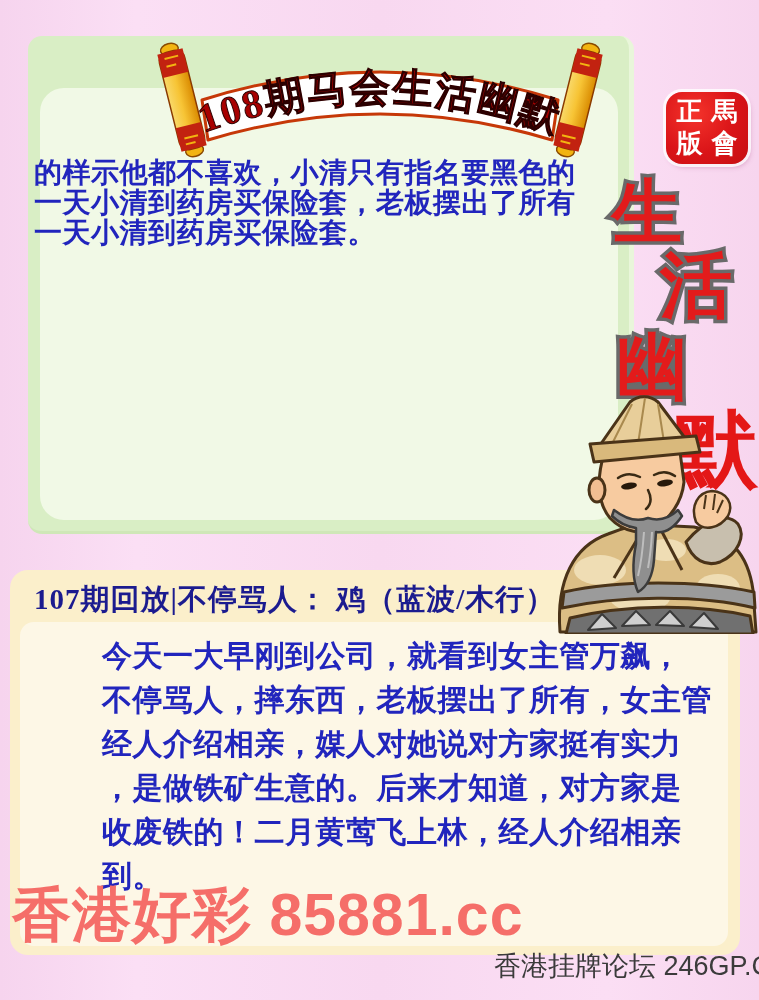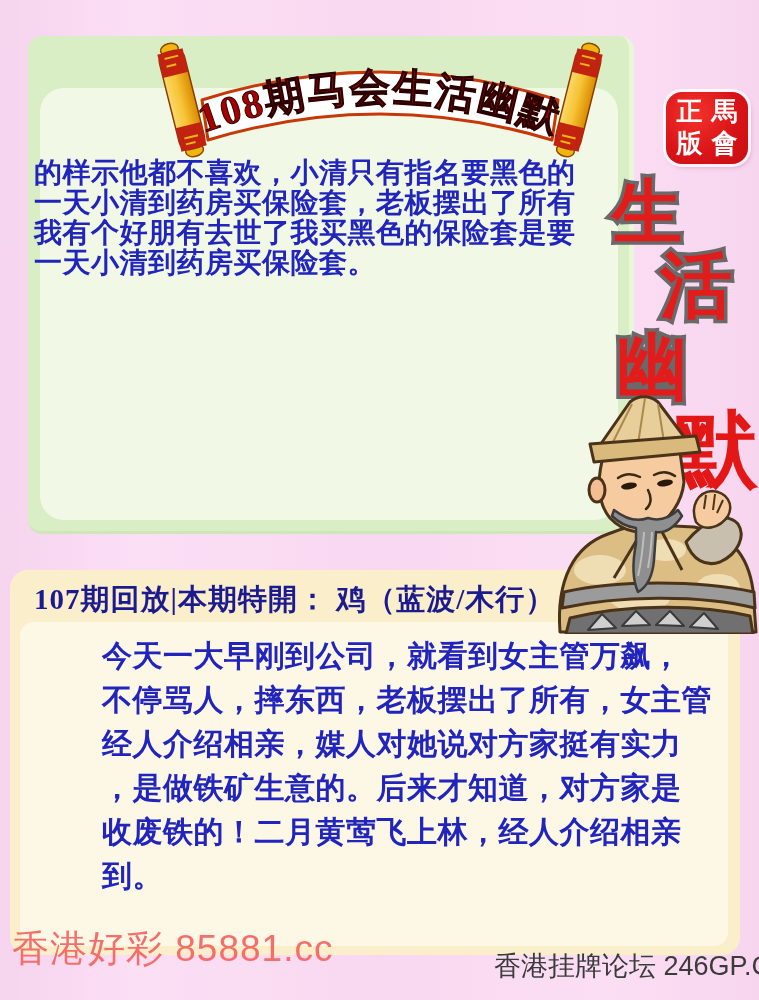--- a/index.html
+++ b/index.html
@@ -75,42 +75,41 @@
   }
   .bottom-joke {
     left:20px; top:634px; width:747px; z-index:3;
     color:#2125bd; font-size:30px; font-weight:700;
     line-height:44px; letter-spacing:0.5px;
     padding-left:82px; white-space:nowrap;
   }
 
   
   .footer-site {
-    left:12px; top:924px; z-index:7;
-    color:#f56e69; font-size:37px; font-weight:400; letter-spacing:1px;
+    left:12px; top:876px; z-index:7;
+    color:#f56e69; font-size:59px; font-weight:700; letter-spacing:1px;
     font-family:"Liberation Sans","DejaVu Sans",sans-serif; white-space:nowrap;
   }
   .footer-forum {
     left:494px; top:948px; z-index:7;
     color:#3b3b3b; font-size:27px;
     font-family:"Liberation Sans","DejaVu Sans",sans-serif; white-space:nowrap;
   }
 
   .banner-text { font-size:40px; font-weight:700; fill:#a80000; stroke:#2b0000; stroke-width:1; letter-spacing:2px; }
 </style>
 </head>
 <body>
 
 <div class="abs green-panel"></div>
 <div class="abs green-inner"></div>
 
 <div class="abs top-joke">
   <div>的样示他都不喜欢，小清只有指名要黑色的</div>
   <div>一天小清到药房买保险套，老板摆出了所有</div>
-  <div>我有个好朋有去世了我买黑色的保险套是要</div>
   <div>一天小清到药房买保险套。</div>
 </div>
 
 <svg class="abs banner" viewBox="0 0 460 120">
   <defs>
     <linearGradient id="gold" x1="0" y1="0" x2="1" y2="0">
       <stop offset="0" stop-color="#f9d96a"></stop>
       <stop offset="0.45" stop-color="#f7c435"></stop>
       <stop offset="1" stop-color="#d98a00"></stop>
     </linearGradient>
@@ -186,21 +185,21 @@
   </g>
   <ellipse cx="81" cy="94" rx="8" ry="3.4" fill="#27190b" transform="rotate(-8 81 94)"></ellipse>
   <ellipse cx="117" cy="91" rx="8" ry="3.4" fill="#27190b" transform="rotate(-8 117 91)"></ellipse>
   <path d="M66,118 Q84,132 100,126 Q116,131 130,118 L134,124 Q122,142 108,140 L106,168 Q104,192 90,200 Q82,182 88,152 L88,136 Q74,134 64,124 Z" fill="#8f8f8f" stroke="#3c3c3c" stroke-width="2.5" stroke-linejoin="round"></path>
   <path d="M96,140 Q94,168 90,184 M104,140 Q103,160 100,176" stroke="#bdbdbd" stroke-width="2" fill="none"></path>
   <path d="M148,130 C142,114 150,100 164,99 C179,100 186,112 180,124 C172,136 156,140 148,130 Z" fill="#f7cba0" stroke="#4a3318" stroke-width="2.5"></path>
   <path d="M158,103 L156,117 M167,102 L165,118 M175,108 L169,121" stroke="#4a3318" stroke-width="2" fill="none"></path>
 </svg>
 
 <div class="abs cream-panel"></div>
-<div class="abs cream-header">107期回放|本期特開： 鸡（蓝波/木行）</div>
+<div class="abs cream-header">107期回放|不停骂人： 鸡（蓝波/木行）</div>
 <div class="abs cream-inner"></div>
 
 <div class="abs bottom-joke">
   <div>今天一大早刚到公司，就看到女主管万飙，</div>
   <div>不停骂人，摔东西，老板摆出了所有，女主管</div>
   <div>经人介绍相亲，媒人对她说对方家挺有实力</div>
   <div>，是做铁矿生意的。后来才知道，对方家是</div>
   <div>收废铁的！二月黄莺飞上林，经人介绍相亲</div>
   <div>到。</div>
 </div>

